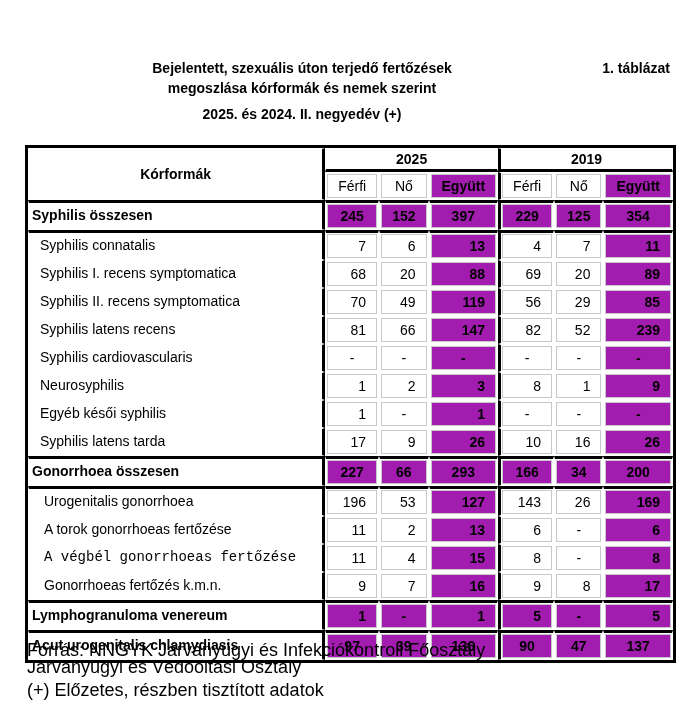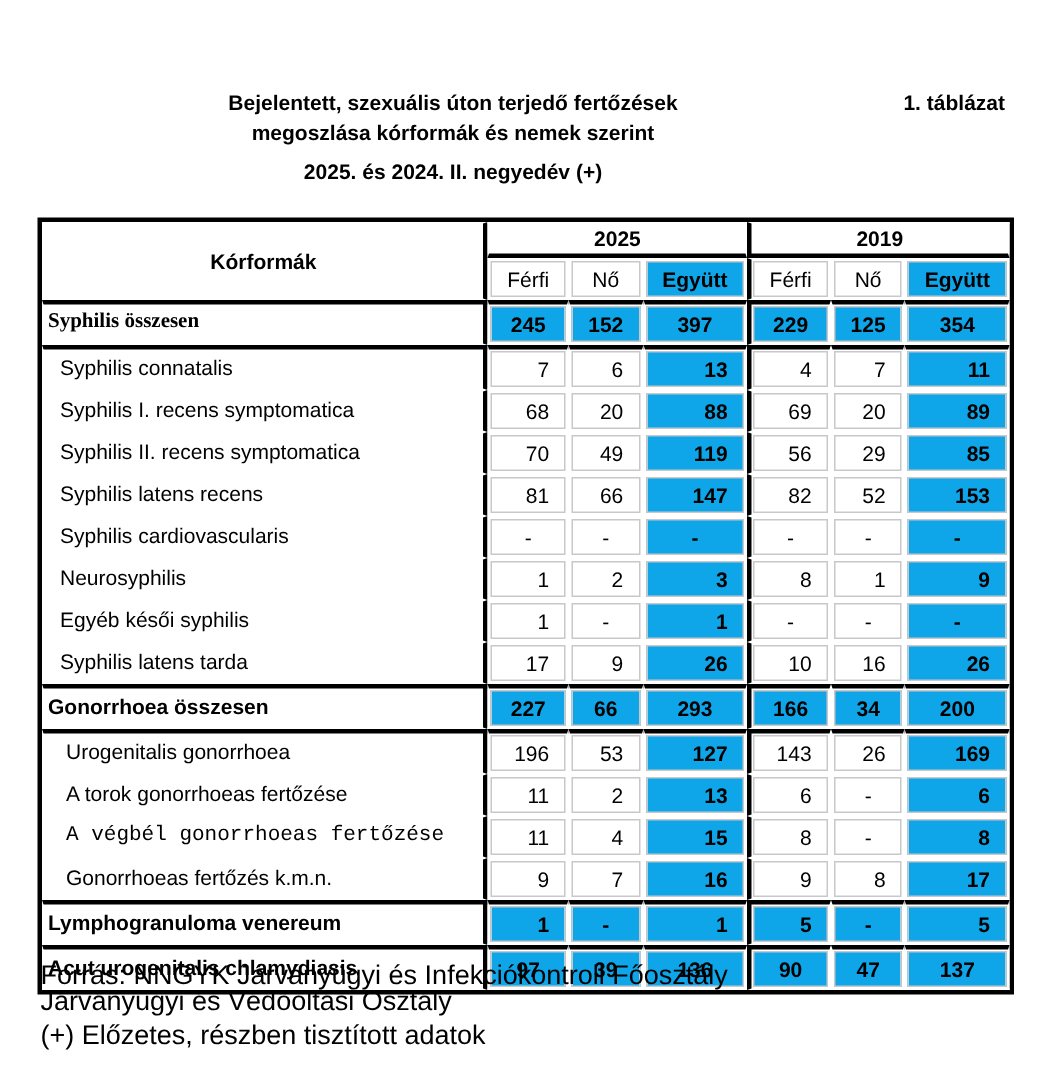--- a/index.html
+++ b/index.html
@@ -3,21 +3,21 @@
 <meta charset="utf-8">
 <style>
   html, body { margin:0; padding:0; background:#ffffff; }
   body { width:700px; height:711px; position:relative; font-family:"Liberation Sans", sans-serif; color:#000; }
   .table-no { position:absolute; right:30px; top:20px; font-size:14px; font-weight:bold;margin-top:40px; }
   .title { position:absolute; left:0; width:604px; text-align:center; font-weight:bold; font-size:14px; }
   .t1 { top:60px; } .t2 { top:80px; } .t3 { top:106px; }
   table.data { position:absolute; left:25px; top:145px; width:651px; border-collapse:separate; border-spacing:0; border:3px solid #000; font-size:14px; }
   table.data td, table.data th { padding:0; height:23.6px; border:1px solid #fff; box-sizing:border-box; }
   .cell { display:block; margin:1px; height:calc(100% - 2px); line-height:22px; padding:0 10px; border:1px solid #c8c8c8; box-sizing:border-box; }
-  .gray .cell, .cell.gray { background:#0ea5e9; }
+  .gray .cell, .cell.gray { background:#a21caf; }
   .lbl { width:300px; border-right:3px solid #000 !important; }
   .yr-sep { border-left:3px solid #000 !important; }
   .row-top { border-top:3px solid #000 !important; }
   .bold { font-weight:bold; }
   .ra { text-align:right; }
   .ca { text-align:center; }
   .head-lbl { text-align:center; font-weight:bold; vertical-align:middle;margin-top:32px; }
   .footer { position:absolute; left:27px; font-size:18px; }
   .f1 { top:640px; } .f2 { top:657px; } .f3 { top:680px; }
 </style>
@@ -53,21 +53,21 @@
           <span class="cell ca">Nő</span>
         </th>
       <th>
           <span class="cell ca gray bold">Együtt</span>
         </th>
     </tr>
   </thead>
   <tbody id="tbody">
       <tr>
         <td class="lbl row-top">
-          <span class="cell bold" style="border: none; padding-left: 2px; font-family: Liberation Serif, serif;">Syphilis összesen</span>
+          <span class="cell bold" style="border: none; padding-left: 2px;">Syphilis összesen</span>
         </td>
         <td class=" row-top">
           <span class="cell gray bold ca">245</span>
         </td>
         <td class=" row-top">
           <span class="cell gray bold ca">152</span>
         </td>
         <td class=" row-top">
           <span class="cell gray bold ca">397</span>
         </td>
@@ -163,21 +163,21 @@
         <td class="">
           <span class="cell gray bold ra">147</span>
         </td>
         <td class="yr-sep">
           <span class="cell ra">82</span>
         </td>
         <td class="">
           <span class="cell ra">52</span>
         </td>
         <td class="">
-          <span class="cell gray bold ra">153</span>
+          <span class="cell gray bold ra">239</span>
         </td>
       </tr>
       <tr>
         <td class="lbl">
           <span class="cell" style="border: none; padding-left: 10px;">Syphilis cardiovascularis</span>
         </td>
         <td class="">
           <span class="cell ca">-</span>
         </td>
         <td class="">

